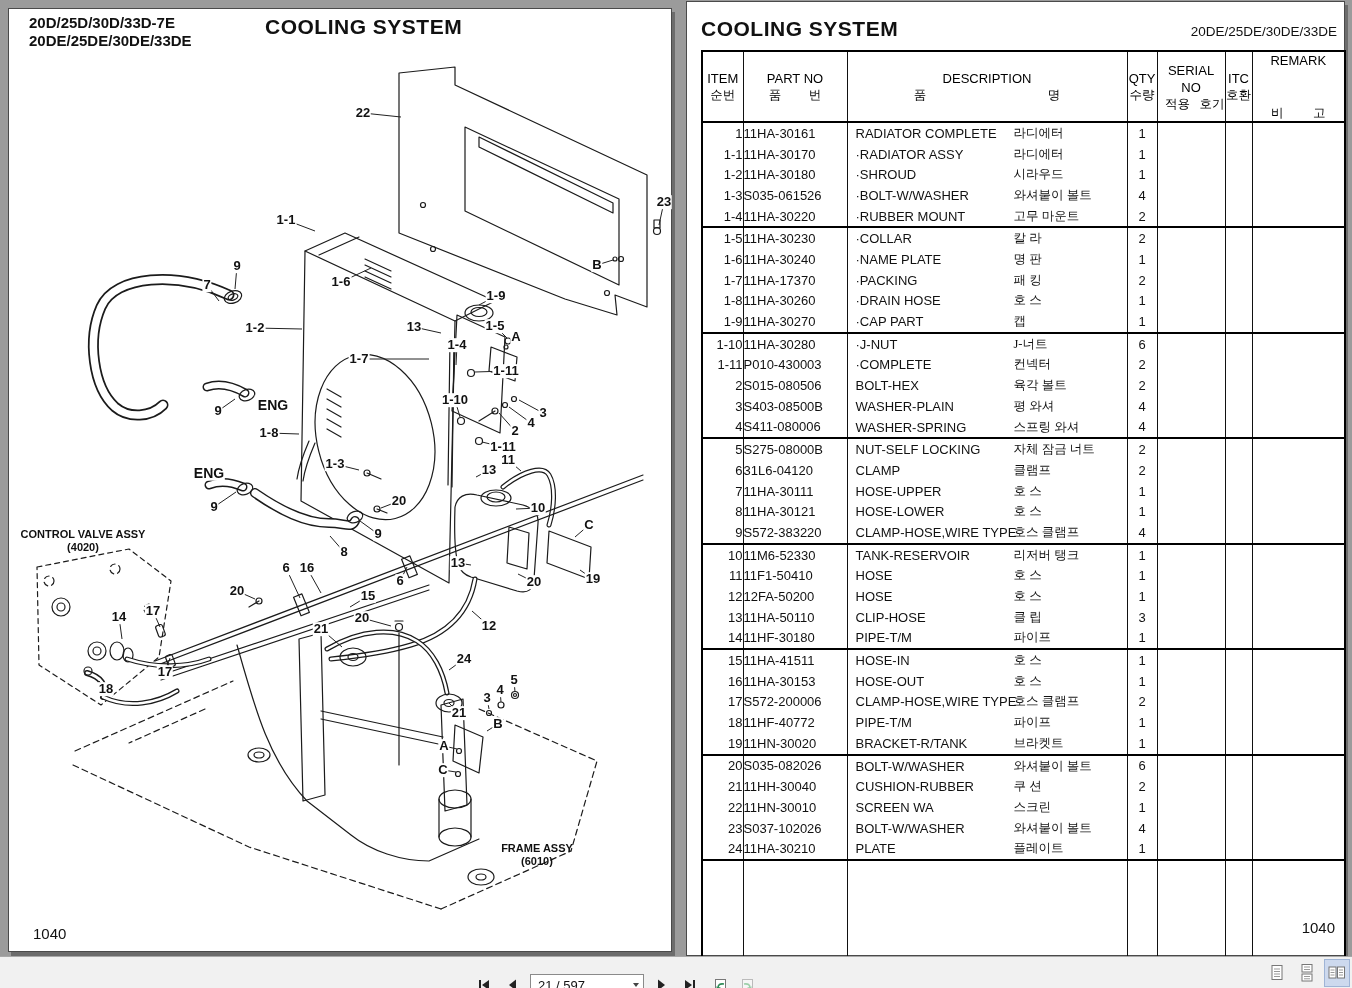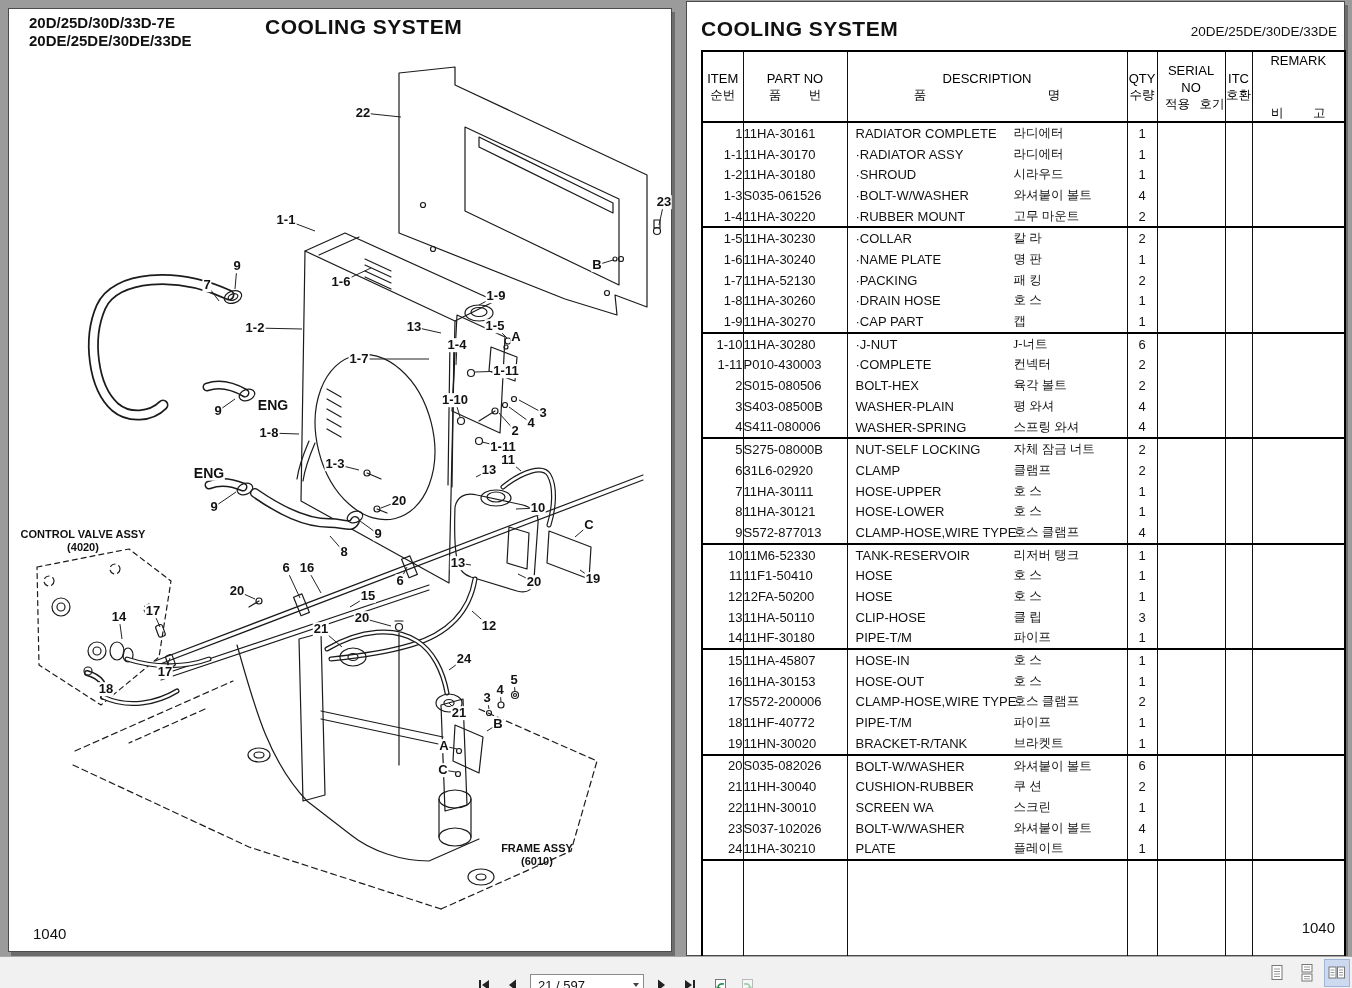--- a/index.html
+++ b/index.html
@@ -442,21 +442,21 @@
               <td class="c-item">1-6</td>
               <td class="c-part">11HA-30240</td>
               <td class="c-desc"><span class="d-en">·NAME PLATE</span><span class="d-ko">명 판</span></td>
               <td class="c-qty">1</td>
               <td></td>
               <td></td>
               <td></td>
             </tr>
             <tr>
               <td class="c-item">1-7</td>
-              <td class="c-part">11HA-52130</td>
+              <td class="c-part">11HA-17370</td>
               <td class="c-desc"><span class="d-en">·PACKING</span><span class="d-ko">패 킹</span></td>
               <td class="c-qty">2</td>
               <td></td>
               <td></td>
               <td></td>
             </tr>
             <tr>
               <td class="c-item">1-8</td>
               <td class="c-part">11HA-30260</td>
               <td class="c-desc"><span class="d-en">·DRAIN HOSE</span><span class="d-ko">호 스</span></td>
@@ -523,21 +523,21 @@
               <td class="c-item">5</td>
               <td class="c-part">S275-08000B</td>
               <td class="c-desc"><span class="d-en">NUT-SELF LOCKING</span><span class="d-ko">자체 잠금 너트</span></td>
               <td class="c-qty">2</td>
               <td></td>
               <td></td>
               <td></td>
             </tr>
             <tr>
               <td class="c-item">6</td>
-              <td class="c-part">31L6-02920</td>
+              <td class="c-part">31L6-04120</td>
               <td class="c-desc"><span class="d-en">CLAMP</span><span class="d-ko">클램프</span></td>
               <td class="c-qty">2</td>
               <td></td>
               <td></td>
               <td></td>
             </tr>
             <tr>
               <td class="c-item">7</td>
               <td class="c-part">11HA-30111</td>
               <td class="c-desc"><span class="d-en">HOSE-UPPER</span><span class="d-ko">호 스</span></td>
@@ -550,21 +550,21 @@
               <td class="c-item">8</td>
               <td class="c-part">11HA-30121</td>
               <td class="c-desc"><span class="d-en">HOSE-LOWER</span><span class="d-ko">호 스</span></td>
               <td class="c-qty">1</td>
               <td></td>
               <td></td>
               <td></td>
             </tr>
             <tr class="group-end">
               <td class="c-item">9</td>
-              <td class="c-part">S572-877013</td>
+              <td class="c-part">S572-383220</td>
               <td class="c-desc"><span class="d-en">CLAMP-HOSE,WIRE TYPE</span><span class="d-ko">호스 클램프</span></td>
               <td class="c-qty">4</td>
               <td></td>
               <td></td>
               <td></td>
             </tr>
             <tr>
               <td class="c-item">10</td>
               <td class="c-part">11M6-52330</td>
               <td class="c-desc"><span class="d-en">TANK-RESERVOIR</span><span class="d-ko">리저버 탱크</span></td>
@@ -604,21 +604,21 @@
               <td class="c-item">14</td>
               <td class="c-part">11HF-30180</td>
               <td class="c-desc"><span class="d-en">PIPE-T/M</span><span class="d-ko">파이프</span></td>
               <td class="c-qty">1</td>
               <td></td>
               <td></td>
               <td></td>
             </tr>
             <tr>
               <td class="c-item">15</td>
-              <td class="c-part">11HA-45807</td>
+              <td class="c-part">11HA-41511</td>
               <td class="c-desc"><span class="d-en">HOSE-IN</span><span class="d-ko">호 스</span></td>
               <td class="c-qty">1</td>
               <td></td>
               <td></td>
               <td></td>
             </tr>
             <tr>
               <td class="c-item">16</td>
               <td class="c-part">11HA-30153</td>
               <td class="c-desc"><span class="d-en">HOSE-OUT</span><span class="d-ko">호 스</span></td>

